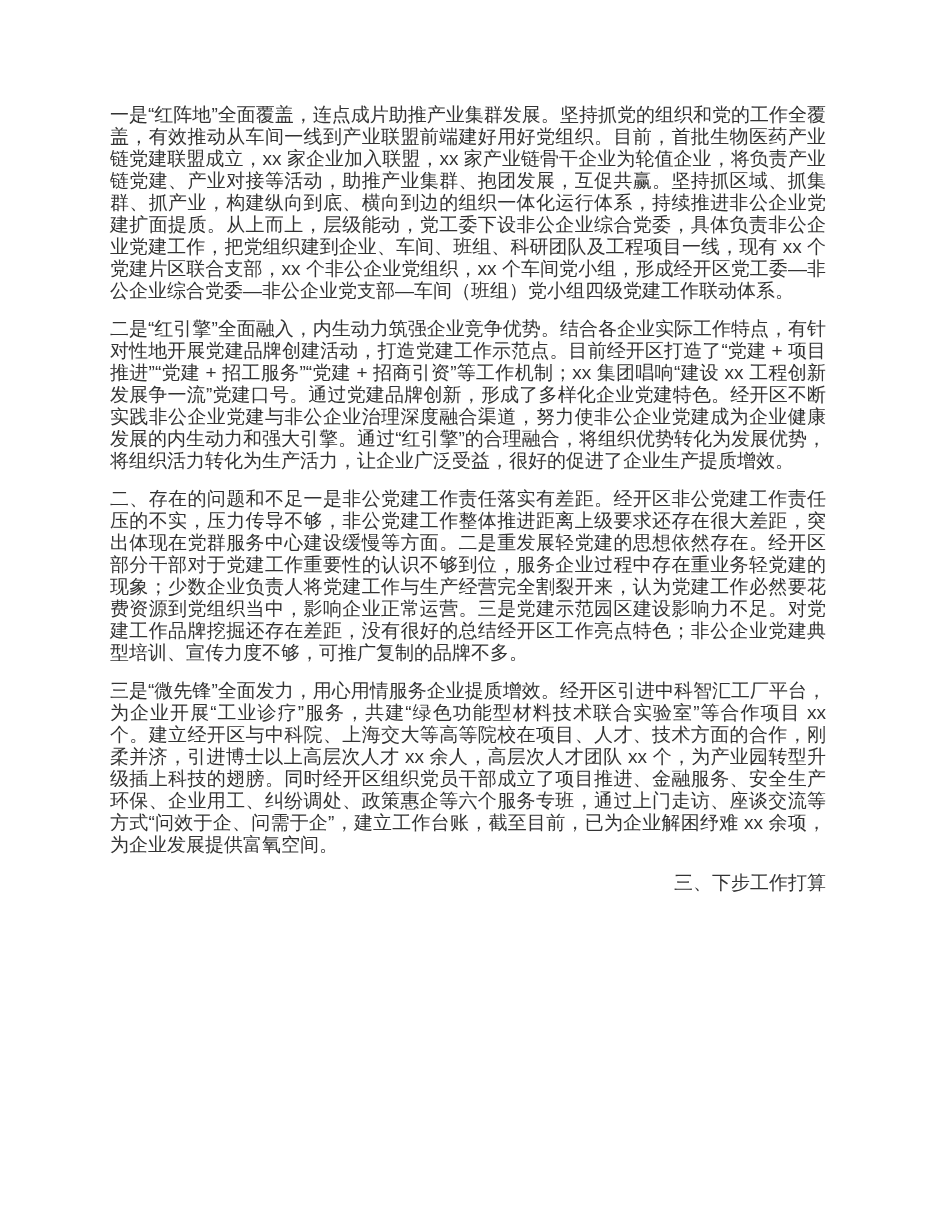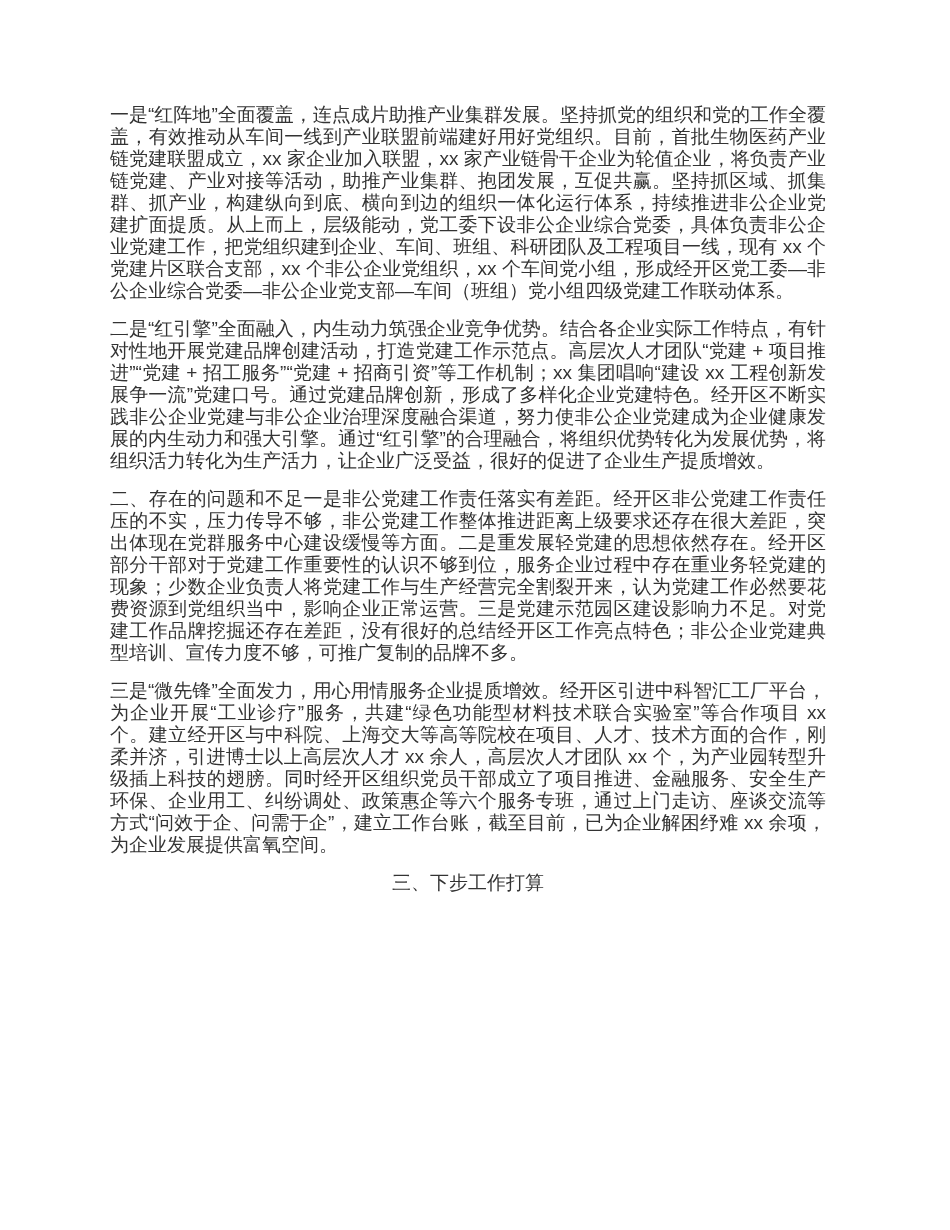--- a/index.html
+++ b/index.html
@@ -22,27 +22,27 @@
   }
   .doc-content p {
     margin: 0 0 16px 0;
     font-size: 19px;
     line-height: 22px;
     color: #333333;
     text-align: justify;
     word-break: break-all;
   }
   .doc-content p.section-heading {
-    text-align: center;
+    text-align: right;
   }
 </style>
 </head>
 <body>
 
 <div class="doc-page">
   <div class="doc-content">
     <p>一是“红阵地”全面覆盖，连点成片助推产业集群发展。坚持抓党的组织和党的工作全覆盖，有效推动从车间一线到产业联盟前端建好用好党组织。目前，首批生物医药产业链党建联盟成立，xx 家企业加入联盟，xx 家产业链骨干企业为轮值企业，将负责产业链党建、产业对接等活动，助推产业集群、抱团发展，互促共赢。坚持抓区域、抓集群、抓产业，构建纵向到底、横向到边的组织一体化运行体系，持续推进非公企业党建扩面提质。从上而上，层级能动，党工委下设非公企业综合党委，具体负责非公企业党建工作，把党组织建到企业、车间、班组、科研团队及工程项目一线，现有 xx 个党建片区联合支部，xx 个非公企业党组织，xx 个车间党小组，形成经开区党工委—非公企业综合党委—非公企业党支部—车间（班组）党小组四级党建工作联动体系。</p>
-    <p>二是“红引擎”全面融入，内生动力筑强企业竞争优势。结合各企业实际工作特点，有针对性地开展党建品牌创建活动，打造党建工作示范点。高层次人才团队“党建 + 项目推进”“党建 + 招工服务”“党建 + 招商引资”等工作机制；xx 集团唱响“建设 xx 工程创新发展争一流”党建口号。通过党建品牌创新，形成了多样化企业党建特色。经开区不断实践非公企业党建与非公企业治理深度融合渠道，努力使非公企业党建成为企业健康发展的内生动力和强大引擎。通过“红引擎”的合理融合，将组织优势转化为发展优势，将组织活力转化为生产活力，让企业广泛受益，很好的促进了企业生产提质增效。</p>
+    <p>二是“红引擎”全面融入，内生动力筑强企业竞争优势。结合各企业实际工作特点，有针对性地开展党建品牌创建活动，打造党建工作示范点。目前经开区打造了“党建 + 项目推进”“党建 + 招工服务”“党建 + 招商引资”等工作机制；xx 集团唱响“建设 xx 工程创新发展争一流”党建口号。通过党建品牌创新，形成了多样化企业党建特色。经开区不断实践非公企业党建与非公企业治理深度融合渠道，努力使非公企业党建成为企业健康发展的内生动力和强大引擎。通过“红引擎”的合理融合，将组织优势转化为发展优势，将组织活力转化为生产活力，让企业广泛受益，很好的促进了企业生产提质增效。</p>
     <p>二、存在的问题和不足一是非公党建工作责任落实有差距。经开区非公党建工作责任压的不实，压力传导不够，非公党建工作整体推进距离上级要求还存在很大差距，突出体现在党群服务中心建设缓慢等方面。二是重发展轻党建的思想依然存在。经开区部分干部对于党建工作重要性的认识不够到位，服务企业过程中存在重业务轻党建的现象；少数企业负责人将党建工作与生产经营完全割裂开来，认为党建工作必然要花费资源到党组织当中，影响企业正常运营。三是党建示范园区建设影响力不足。对党建工作品牌挖掘还存在差距，没有很好的总结经开区工作亮点特色；非公企业党建典型培训、宣传力度不够，可推广复制的品牌不多。</p>
     <p>三是“微先锋”全面发力，用心用情服务企业提质增效。经开区引进中科智汇工厂平台，为企业开展“工业诊疗”服务，共建“绿色功能型材料技术联合实验室”等合作项目 xx 个。建立经开区与中科院、上海交大等高等院校在项目、人才、技术方面的合作，刚柔并济，引进博士以上高层次人才 xx 余人，高层次人才团队 xx 个，为产业园转型升级插上科技的翅膀。同时经开区组织党员干部成立了项目推进、金融服务、安全生产环保、企业用工、纠纷调处、政策惠企等六个服务专班，通过上门走访、座谈交流等方式“问效于企、问需于企”，建立工作台账，截至目前，已为企业解困纾难 xx 余项，为企业发展提供富氧空间。</p>
     <p class="section-heading">三、下步工作打算</p>
   </div>
 </div>
 
 </body></html>

